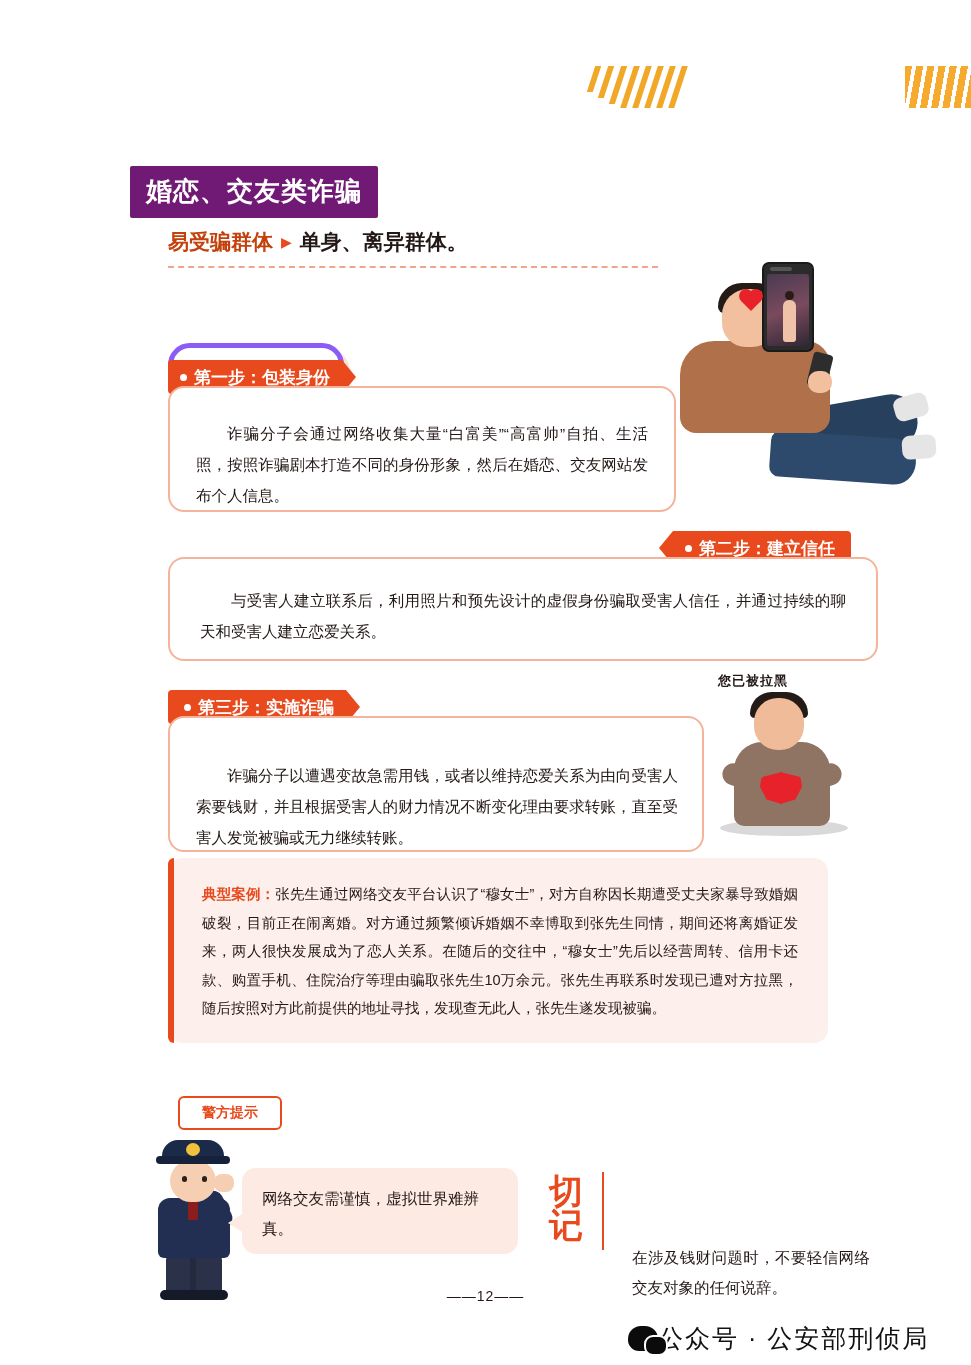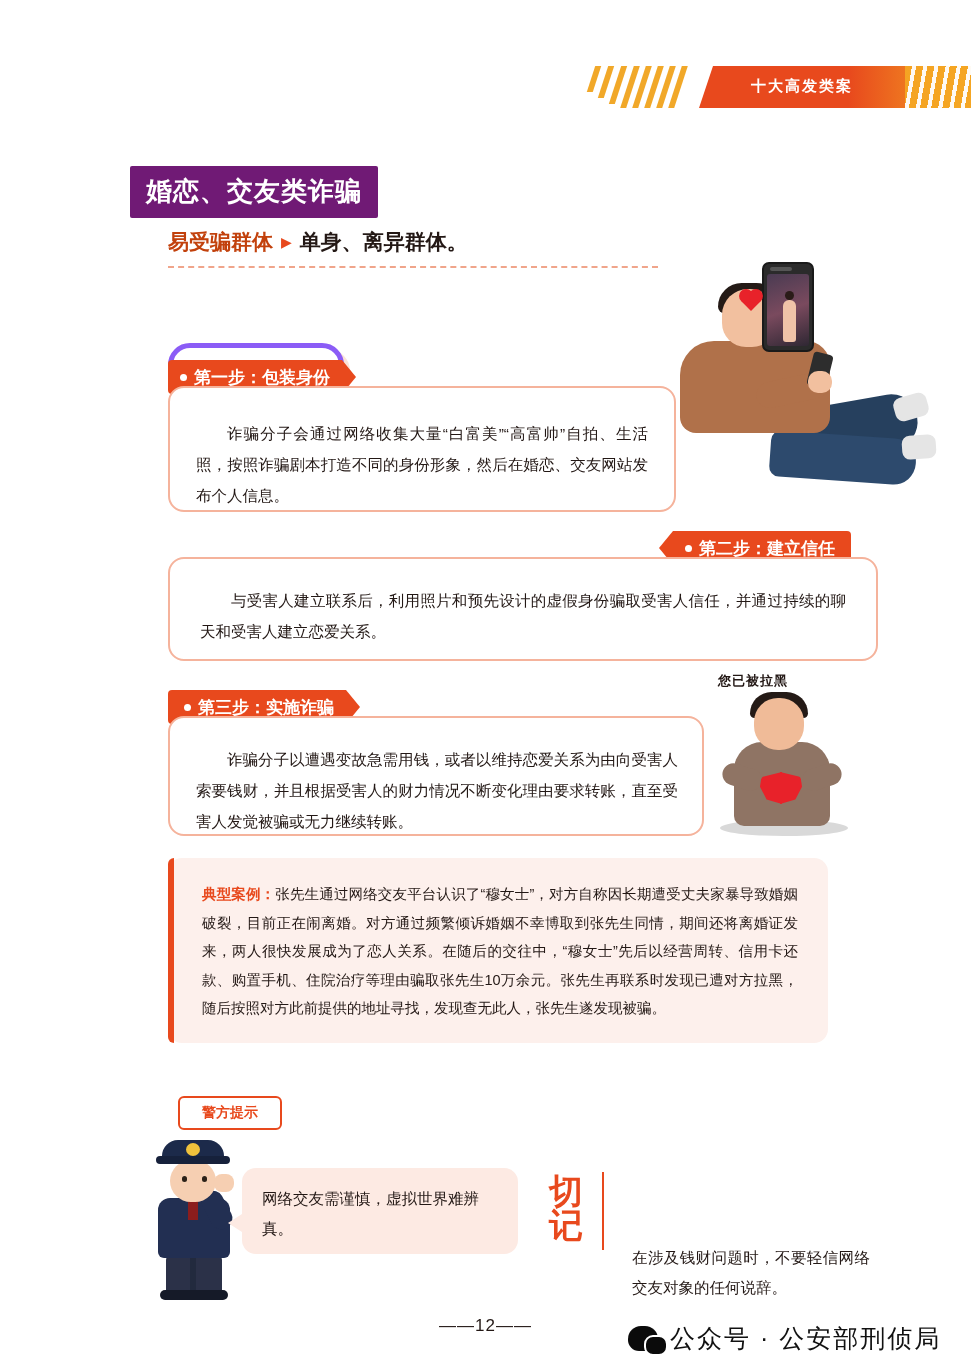--- a/index.html
+++ b/index.html
@@ -123,25 +123,25 @@
   .qiji-bar{
     position:absolute;left:602px;top:1172px;width:2px;height:78px;background:#e8491d;
   }
   .tip-right{
     position:absolute;left:632px;top:1243px;width:238px;
     font-size:15.5px;line-height:30px;color:#231815;text-align:justify;font-family:Liberation Serif, serif;
   }
   
   .page-no{
     position:absolute;left:0;right:0;top:1288px;text-align:center;
-    font-size:17px;color:#231815;letter-spacing:1px;margin-top:28px;
+    font-size:14px;color:#231815;letter-spacing:1px;
   }
   
   .footer{
-    position:absolute;left:628px;top:1322px;display:flex;align-items:center;gap:12px;
+    position:absolute;left:628px;top:1322px;display:flex;align-items:center;gap:0;
   }
   .wechat-icon{
     width:30px;height:25px;background:#0b0b0b;border-radius:13px 13px 11px 11px;position:relative;
   }
   .wechat-icon:after{
     content:"";position:absolute;width:20px;height:17px;background:#0b0b0b;border-radius:9px;
     right:-10px;bottom:-5px;border:2px solid #fff;
   }
   .footer .txt{font-size:25px;color:#111;letter-spacing:2px;}
   
@@ -214,23 +214,20 @@
   <div class="ribbon-stripes">
     <i></i>
       <i></i>
       <i></i>
       <i></i>
       <i></i>
       <i></i>
       <i></i>
       <i></i>
   </div>
-  <div class="ribbon-bar">
-    <span class="txt">十大高发类案</span>
-  </div>
   <div class="ribbon-tail"></div>
 </div>
 
 <div class="title-box">婚恋、交友类诈骗</div>
 
 <div class="subtitle">
   <span class="red">易受骗群体</span>
   <span class="tri">▶</span>
   <span class="blk">单身、离异群体。</span>
 </div>
@@ -287,21 +284,21 @@
   <div class="broken-heart">
     <div class="bh l"></div>
       <div class="bh r"></div>
   </div>
 </div>
 
 <div class="step-tag" style="left:168px;top:690px;">
   <span class="dot"></span>
   <span>第三步：实施诈骗</span>
 </div>
-<div class="card" style="left:168px;top:716px;width:536px;height:120px;padding:26px 24px 0 26px;">
+<div class="card" style="left:168px;top:716px;width:536px;height:136px;padding:42px 24px 0 26px;">
   <p class="indent">诈骗分子以遭遇变故急需用钱，或者以维持恋爱关系为由向受害人索要钱财，并且根据受害人的财力情况不断变化理由要求转账，直至受害人发觉被骗或无力继续转账。</p>
 </div>
 
 <div class="case-box">
   <p>
     <b>典型案例：</b><span>张先生通过网络交友平台认识了“穆女士”，对方自称因长期遭受丈夫家暴导致婚姻破裂，目前正在闹离婚。对方通过频繁倾诉婚姻不幸博取到张先生同情，期间还将离婚证发来，两人很快发展成为了恋人关系。在随后的交往中，“穆女士”先后以经营周转、信用卡还款、购置手机、住院治疗等理由骗取张先生10万余元。张先生再联系时发现已遭对方拉黑，随后按照对方此前提供的地址寻找，发现查无此人，张先生遂发现被骗。</span>
   </p>
 </div>
 
 <div class="tip-tag">警方提示</div>

